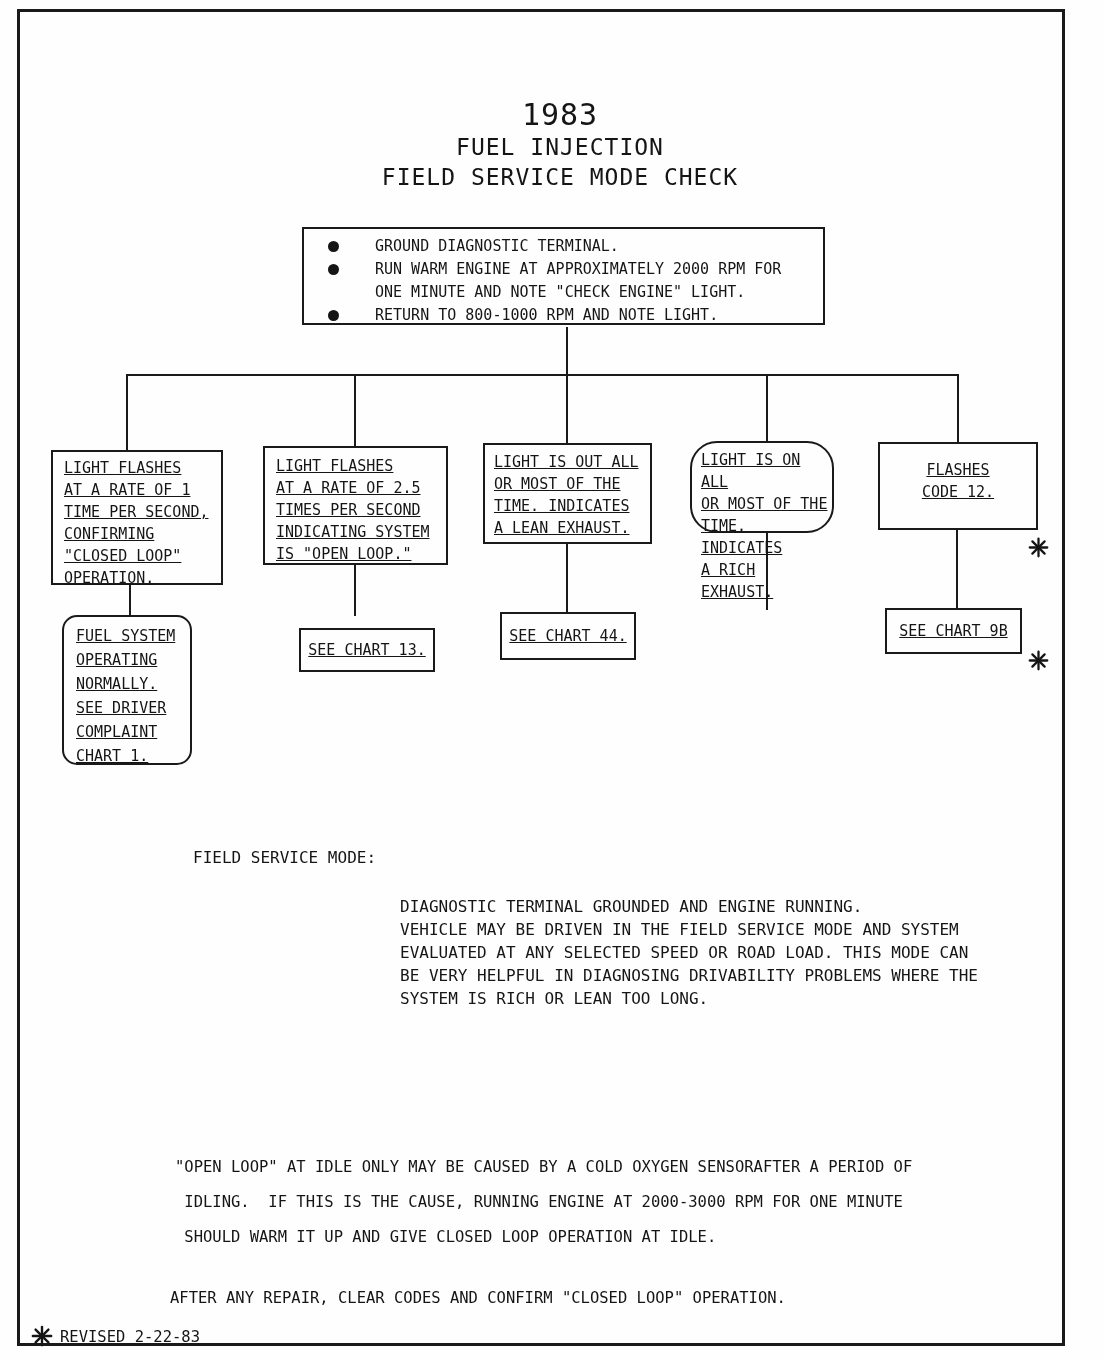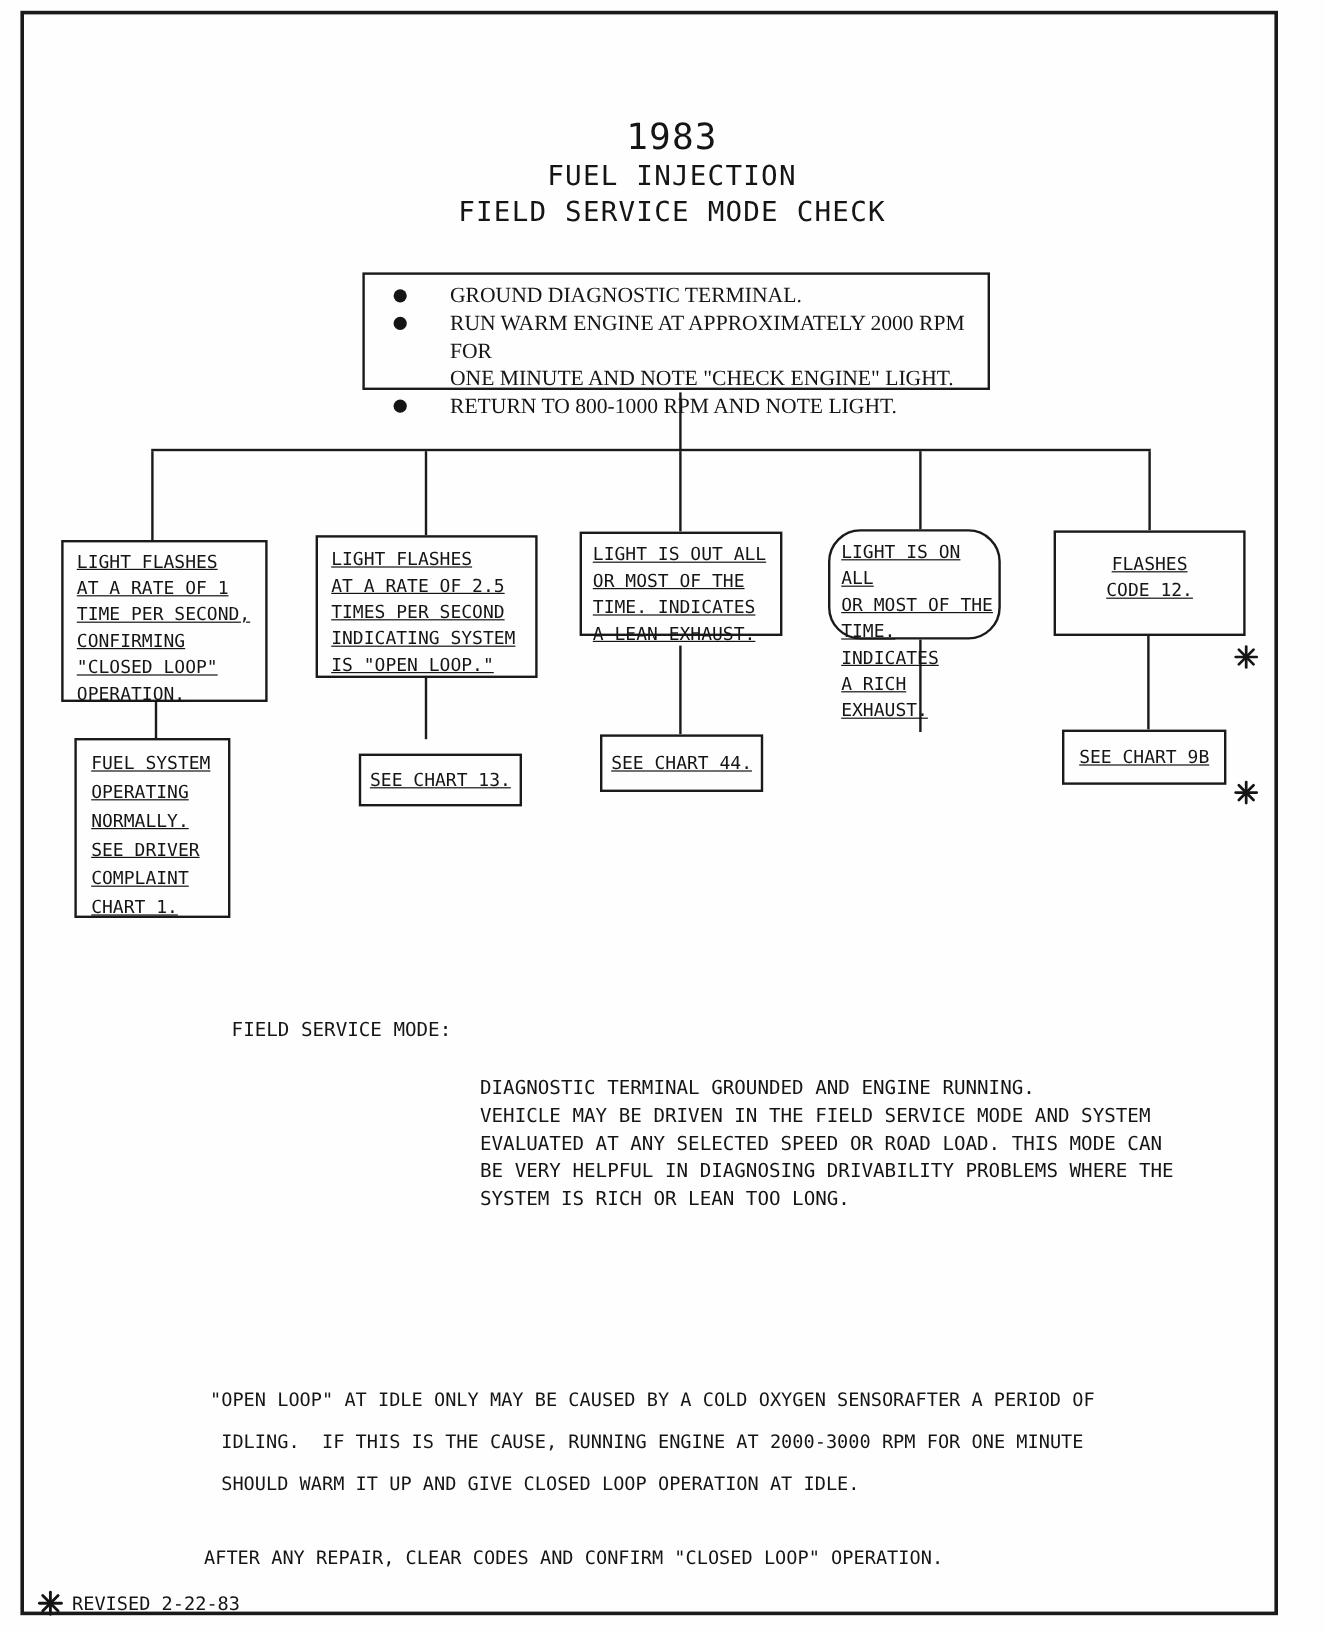--- a/index.html
+++ b/index.html
@@ -12,21 +12,21 @@
   .frame { position: absolute; left: 17px; top: 9px; width: 1048px; height: 1337px; border: 3px solid #1a1a1a; }
   .title { position: absolute; text-align: center; line-height: 1; letter-spacing: 1px; white-space: nowrap; margin-top: 20px; }
   .title-year  { left: 360px; top: 80px;  width: 400px; font-size: 30px; }
   .title-sub1  { left: 360px; top: 116px; width: 400px; font-size: 23px; }
   .title-sub2  { left: 360px; top: 146px; width: 400px; font-size: 23px; }
 
   .startbox { position: absolute; left: 302px; top: 227px; width: 523px; height: 98px;
               border: 2px solid #1a1a1a; padding: 6px 0 0 24px; }
   .brow { display: flex; align-items: flex-start; }
   .dot { width: 11px; height: 11px; border-radius: 50%; background: #151515; margin: 6px 36px 0 0; flex: none; }
-  .btext { white-space: pre-line; font-size: 18px; line-height: 23px; font-family: Liberation Serif, serif; }
+  .btext { white-space: pre-line; font-size: 15px; line-height: 23px; }
 
   .fbox { position: absolute; border: 2px solid #1a1a1a; font-size: 15px; line-height: 22px; background: #fefefe; }
   .btxt { white-space: pre-line; text-decoration: underline; }
   .center { display: flex; align-items: center; justify-content: center; text-align: center; }
   .ln { position: absolute; background: #1a1a1a; }
   .note { position: absolute; white-space: pre-wrap; }
   .ast { position: absolute; }
 </style>
 </head>
 <body>
@@ -75,38 +75,38 @@
 "CLOSED LOOP"
 OPERATION.</div>
   </div>
   <div class="fbox" style="left:263px;top:446px;width:185px;height:119px;padding:7px 2px 0 11px;">
     <div class="btxt">LIGHT FLASHES
 AT A RATE OF 2.5
 TIMES PER SECOND
 INDICATING SYSTEM
 IS "OPEN LOOP."</div>
   </div>
-  <div class="fbox" style="left:483px;top:443px;width:169px;height:87px;padding:6px 2px 0 9px;">
+  <div class="fbox" style="left:483px;top:443px;width:169px;height:101px;padding:6px 2px 0 9px;">
     <div class="btxt">LIGHT IS OUT ALL
 OR MOST OF THE
 TIME. INDICATES
 A LEAN EXHAUST.</div>
   </div>
   <div class="fbox" style="left:690px;top:441px;width:144px;height:92px;padding:6px 2px 0 9px;border-radius:27px;">
     <div class="btxt">LIGHT IS ON ALL
 OR MOST OF THE
 TIME. INDICATES
 A RICH EXHAUST.</div>
   </div>
   <div class="fbox" style="left:878px;top:442px;width:160px;height:88px;padding:15px 0 0 0;text-align:center;">
     <div class="btxt">FLASHES
 CODE 12.</div>
   </div>
 
-  <div class="fbox" style="left:62px;top:615px;width:130px;height:150px;padding:7px 2px 0 12px;line-height:24px;">
+  <div class="fbox" style="left:62px;top:615px;width:130px;height:150px;padding:7px 2px 0 12px;line-height:24px;border-radius:15px;">
     <div class="btxt">FUEL SYSTEM
 OPERATING
 NORMALLY.
 SEE DRIVER
 COMPLAINT
 CHART 1.</div>
   </div>
   <div class="fbox center" style="left:287px;top:628px;width:136px;height:44px;margin-left:12px;">
     <div class="btxt">SEE CHART 13.</div>
   </div>

